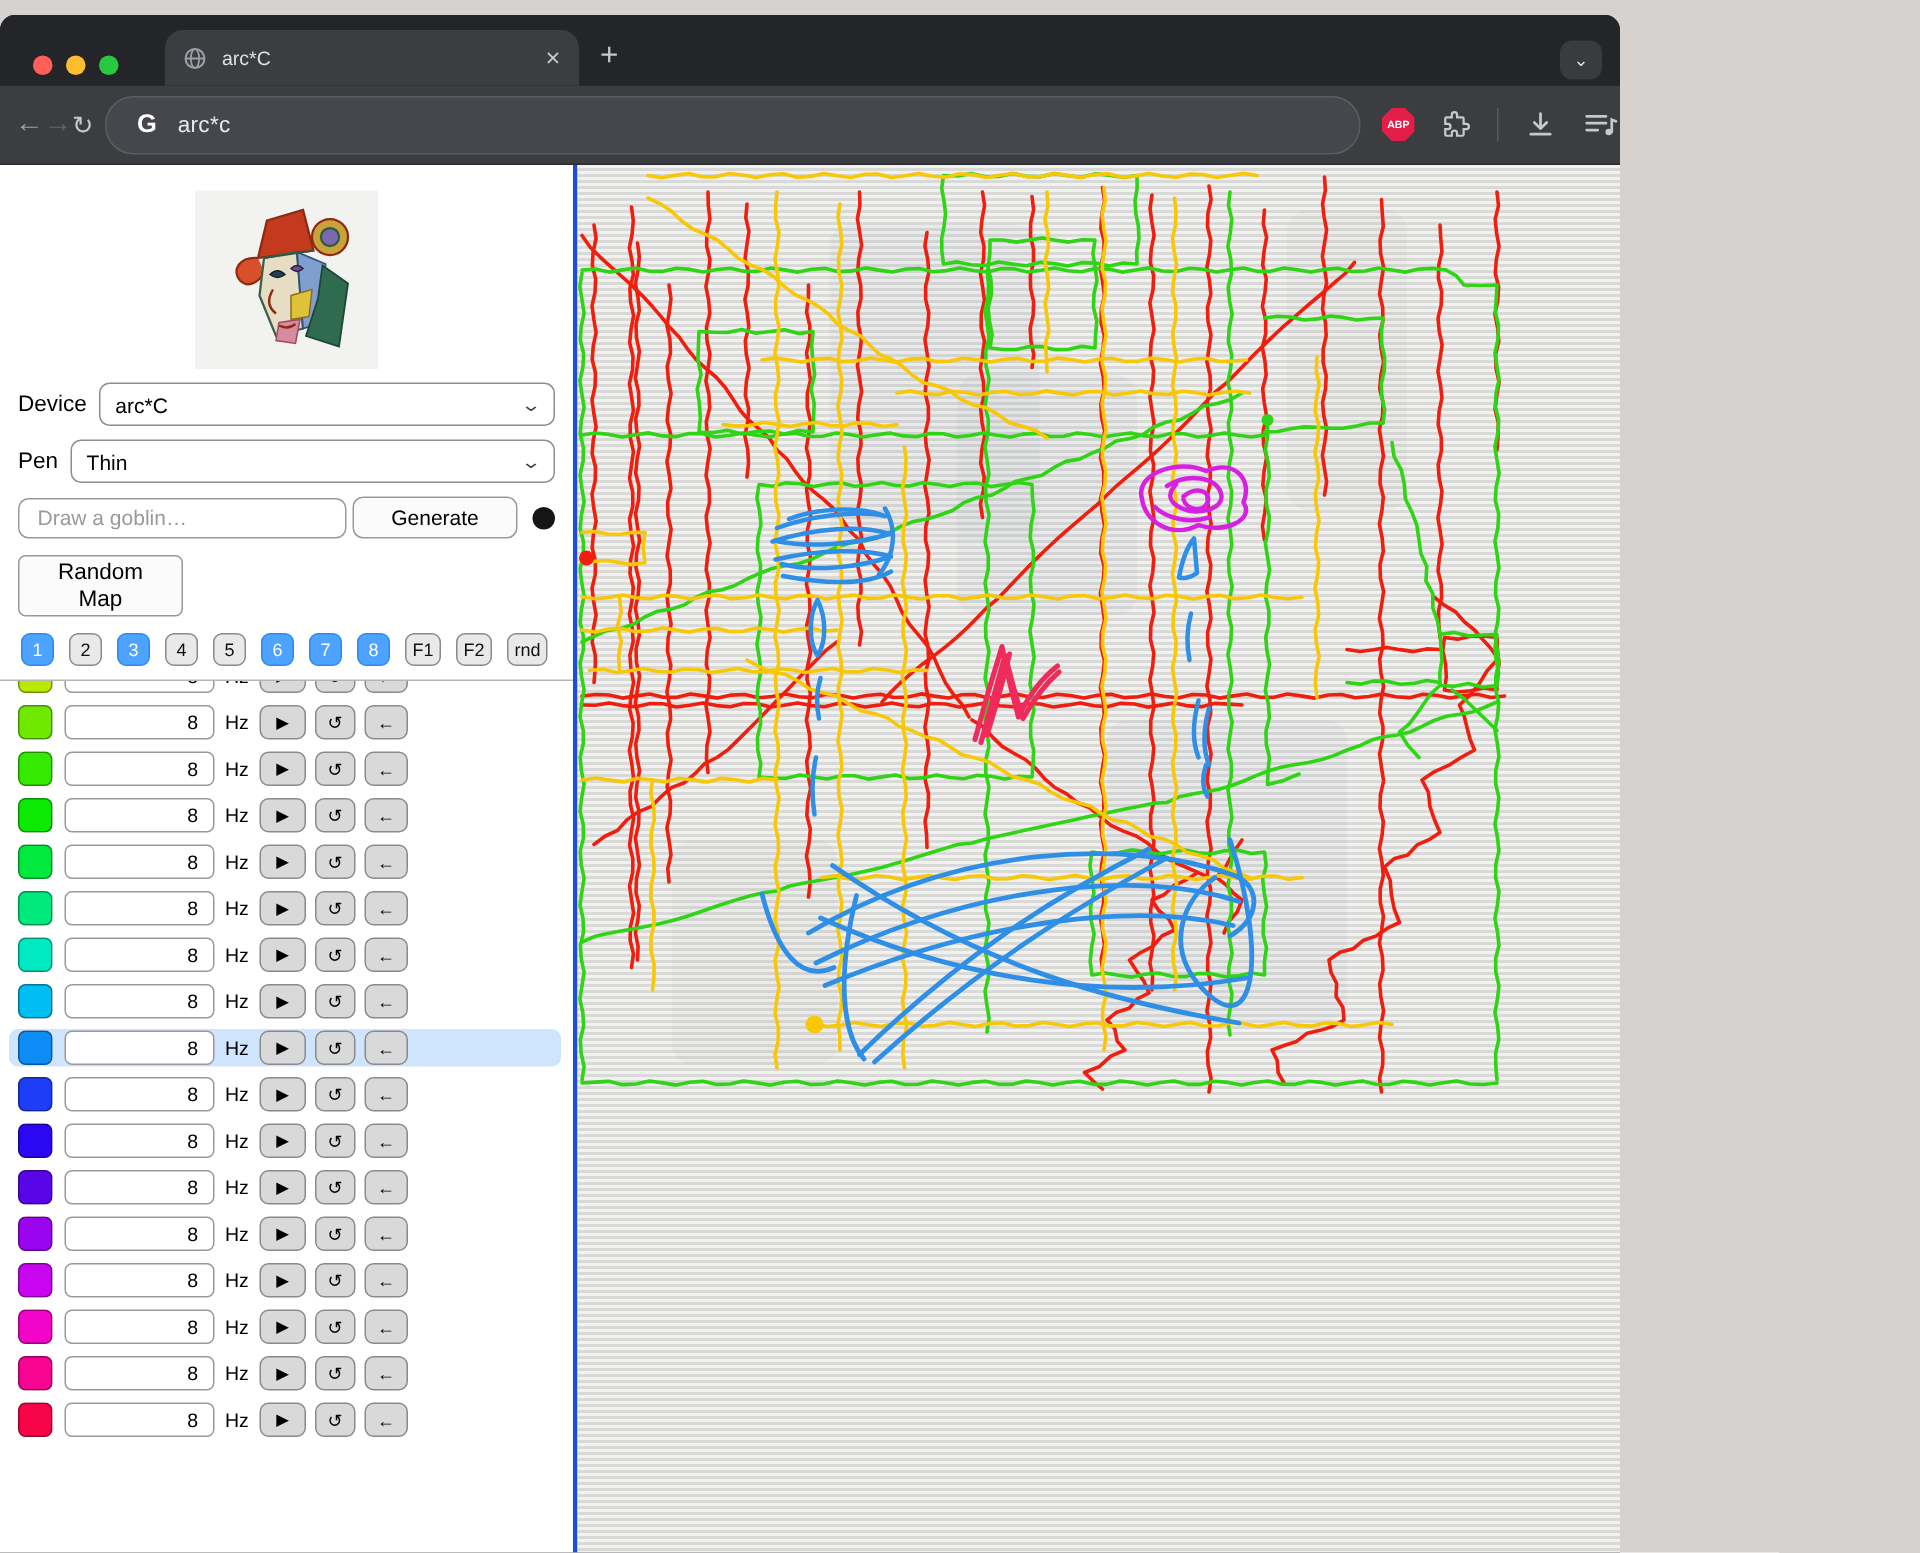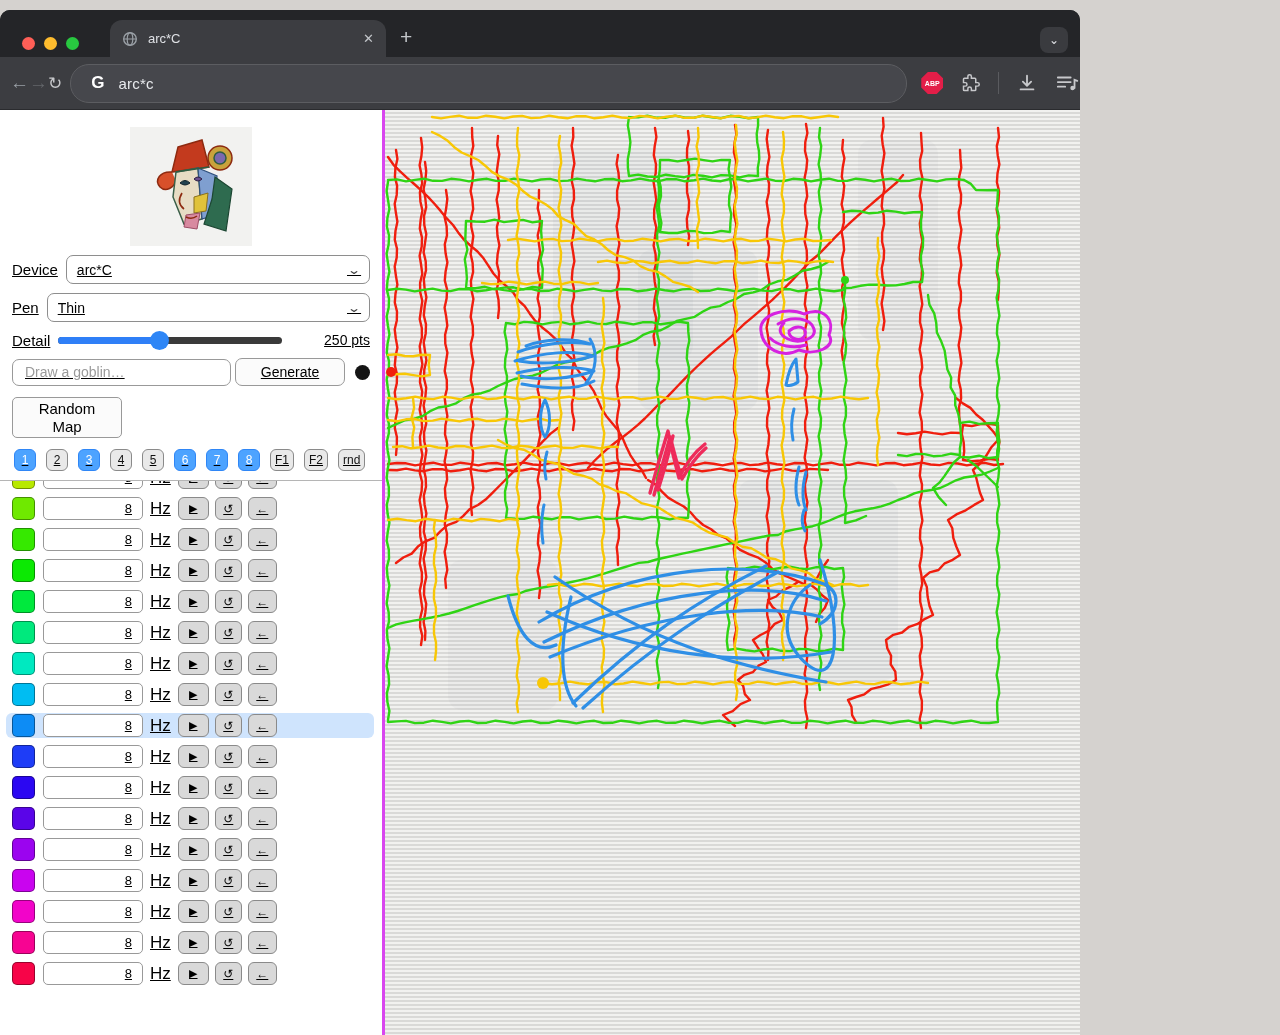--- a/index.html
+++ b/index.html
@@ -20,21 +20,21 @@
   .url{flex:0 0 auto;width:835px;height:37px;margin-left:8px;background:#46474c;border:1px solid #5c5d61;border-radius:19px;display:flex;align-items:center;color:#e8eaed;}
   .gicon{font-weight:bold;font-size:17px;margin:0 14px 0 20px;color:#fff;}
   .urltext{font-size:15px;letter-spacing:.2px;}
   .tbright{display:flex;align-items:center;margin-left:14px;gap:17px;}
   .abp{width:22px;height:22px;background:#e31e48;clip-path:polygon(30% 0,70% 0,100% 30%,100% 70%,70% 100%,30% 100%,0 70%,0 30%);display:flex;align-items:center;justify-content:center;color:#fff;font-size:7px;font-weight:bold;}
   .sep{width:1px;height:22px;background:#5a5b5f;}
   .avatar{width:26px;height:26px;border-radius:50%;background:#d3480f;color:#fff;font-size:13px;display:flex;align-items:center;justify-content:center;}
   .dots{color:#c7c8cb;font-size:16px;letter-spacing:0;}
   
   .content{display:flex;height:925px;background:#fff;}
-  .sidebar{width:385px;flex:0 0 385px;background:#fff;border-right:3px solid #d946ef;box-sizing:border-box;position:relative;overflow:hidden;text-decoration:underline;}
+  .sidebar{width:385px;flex:0 0 385px;background:#fff;border-right:3px solid #1d4ed8;box-sizing:border-box;position:relative;overflow:hidden;}
   .hero{display:flex;justify-content:center;margin-top:17px;}
   .row{display:flex;align-items:center;margin:9px 12px 0 12px;}
   .lbl{font-size:15px;color:#000;margin-right:8px;white-space:nowrap;}
   .select{flex:1;height:27px;border:1px solid #8e8e8e;border-radius:7px;background:#fff;display:flex;align-items:center;padding:0 10px;font-size:14px;justify-content:space-between;}
   .chev{color:#444;font-size:12px;transform:scaleX(1.4);}
   .slider{position:relative;width:224px;height:18px;margin-right:10px;}
   .track{position:absolute;top:6px;left:0;right:0;height:7px;border-radius:4px;background:#3a3a3a;}
   .fill{position:absolute;top:6px;left:0;height:7px;border-radius:4px;background:#2f7ff7;}
   .thumb{position:absolute;top:0;width:19px;height:19px;border-radius:50%;background:#2e86f6;}
   .pts{font-size:14px;margin-left:auto;}
@@ -44,21 +44,21 @@
   .dot-ind{width:15px;height:15px;border-radius:50%;background:#151515;margin-left:10px;}
   .randmap{width:110px;height:41px;border:1.5px solid #999;border-radius:5px;background:#fbfbfb;font-size:15px;line-height:18px;margin:11px 0 0 12px;font-family:"Liberation Sans",sans-serif;}
   .presets{display:flex;gap:10px;margin:11px 0 0 14px;align-items:center;}
   .preset{min-width:22px;height:22px;padding:0 4px;border-radius:6px;border:1px solid #8a8a8a;background:#e9e9e9;color:#111;font-size:12px;font-family:"Liberation Sans",sans-serif;}
   .preset.on{background:#4da3ff;border-color:#2f86f6;color:#fff;}
   .chlist{margin-top:9px;border-top:1px solid #b5b5b5;overflow:hidden;height:520px;}
   .chrow{display:flex;align-items:center;height:25px;margin:6px 0 0 0;padding-left:12px;position:relative;}
   .chrow.hl{background:#cfe4fd;border-radius:6px;margin-left:6px;padding-left:6px;margin-right:8px;}
   .swatch{width:23px;height:23px;border-radius:5px;border:1px solid rgba(0,0,0,.38);box-sizing:border-box;flex:0 0 23px;}
   .hzin{width:100px;height:23px;border:1px solid #999;border-radius:5px;text-align:right;padding-right:10px;font-size:13px;margin-left:8px;font-family:"Liberation Sans",sans-serif;box-sizing:border-box;}
-  .hz{font-size:17px;margin:0 7px 0 7px;}
+  .hz{font-size:13px;margin:0 7px 0 7px;}
   .mini{height:23px;border:1px solid #8a8a8a;border-radius:6px;background:#d9d9d9;font-size:11px;margin-right:6px;font-family:"Liberation Sans",sans-serif;display:flex;align-items:center;justify-content:center;}
   .mini.play{width:31px;}
   .mini.rot{width:27px;font-size:12px;}
   .mini.bk{width:29px;font-size:12px;}
   
   .canvas{flex:1;position:relative;background:repeating-linear-gradient(to bottom,#f1f1ef 0px,#f1f1ef 2px,#d9d9d7 2px,#d9d9d7 4px);}
   .canvas svg{position:absolute;top:0;left:0;}
 </style>
 </head>
 <body>
@@ -145,29 +145,20 @@
       </div>
 
       <div class="row">
         <span class="lbl">Pen</span>
         <div class="select">
           <span>Thin</span>
           <span class="chev">⌄</span>
         </div>
       </div>
 
-      <div class="row">
-        <span class="lbl">Detail</span>
-        <div class="slider">
-          <div class="track"></div>
-          <div class="fill" id="slider-fill" style="width: 45%;"></div>
-          <div class="thumb" id="slider-thumb" style="left: calc(45% - 9px);"></div>
-        </div>
-        <span class="pts">250 pts</span>
-      </div>
 
       <div class="row">
         <input class="tinput" style="flex: 1 1 0%; padding-left: 12px;" placeholder="Draw a goblin…">
         <button class="btn" style="width:110px;margin-left:4px;">Generate</button>
         <div class="dot-ind"></div>
       </div>
 
 
       <button class="randmap">
         <div>Random</div>

